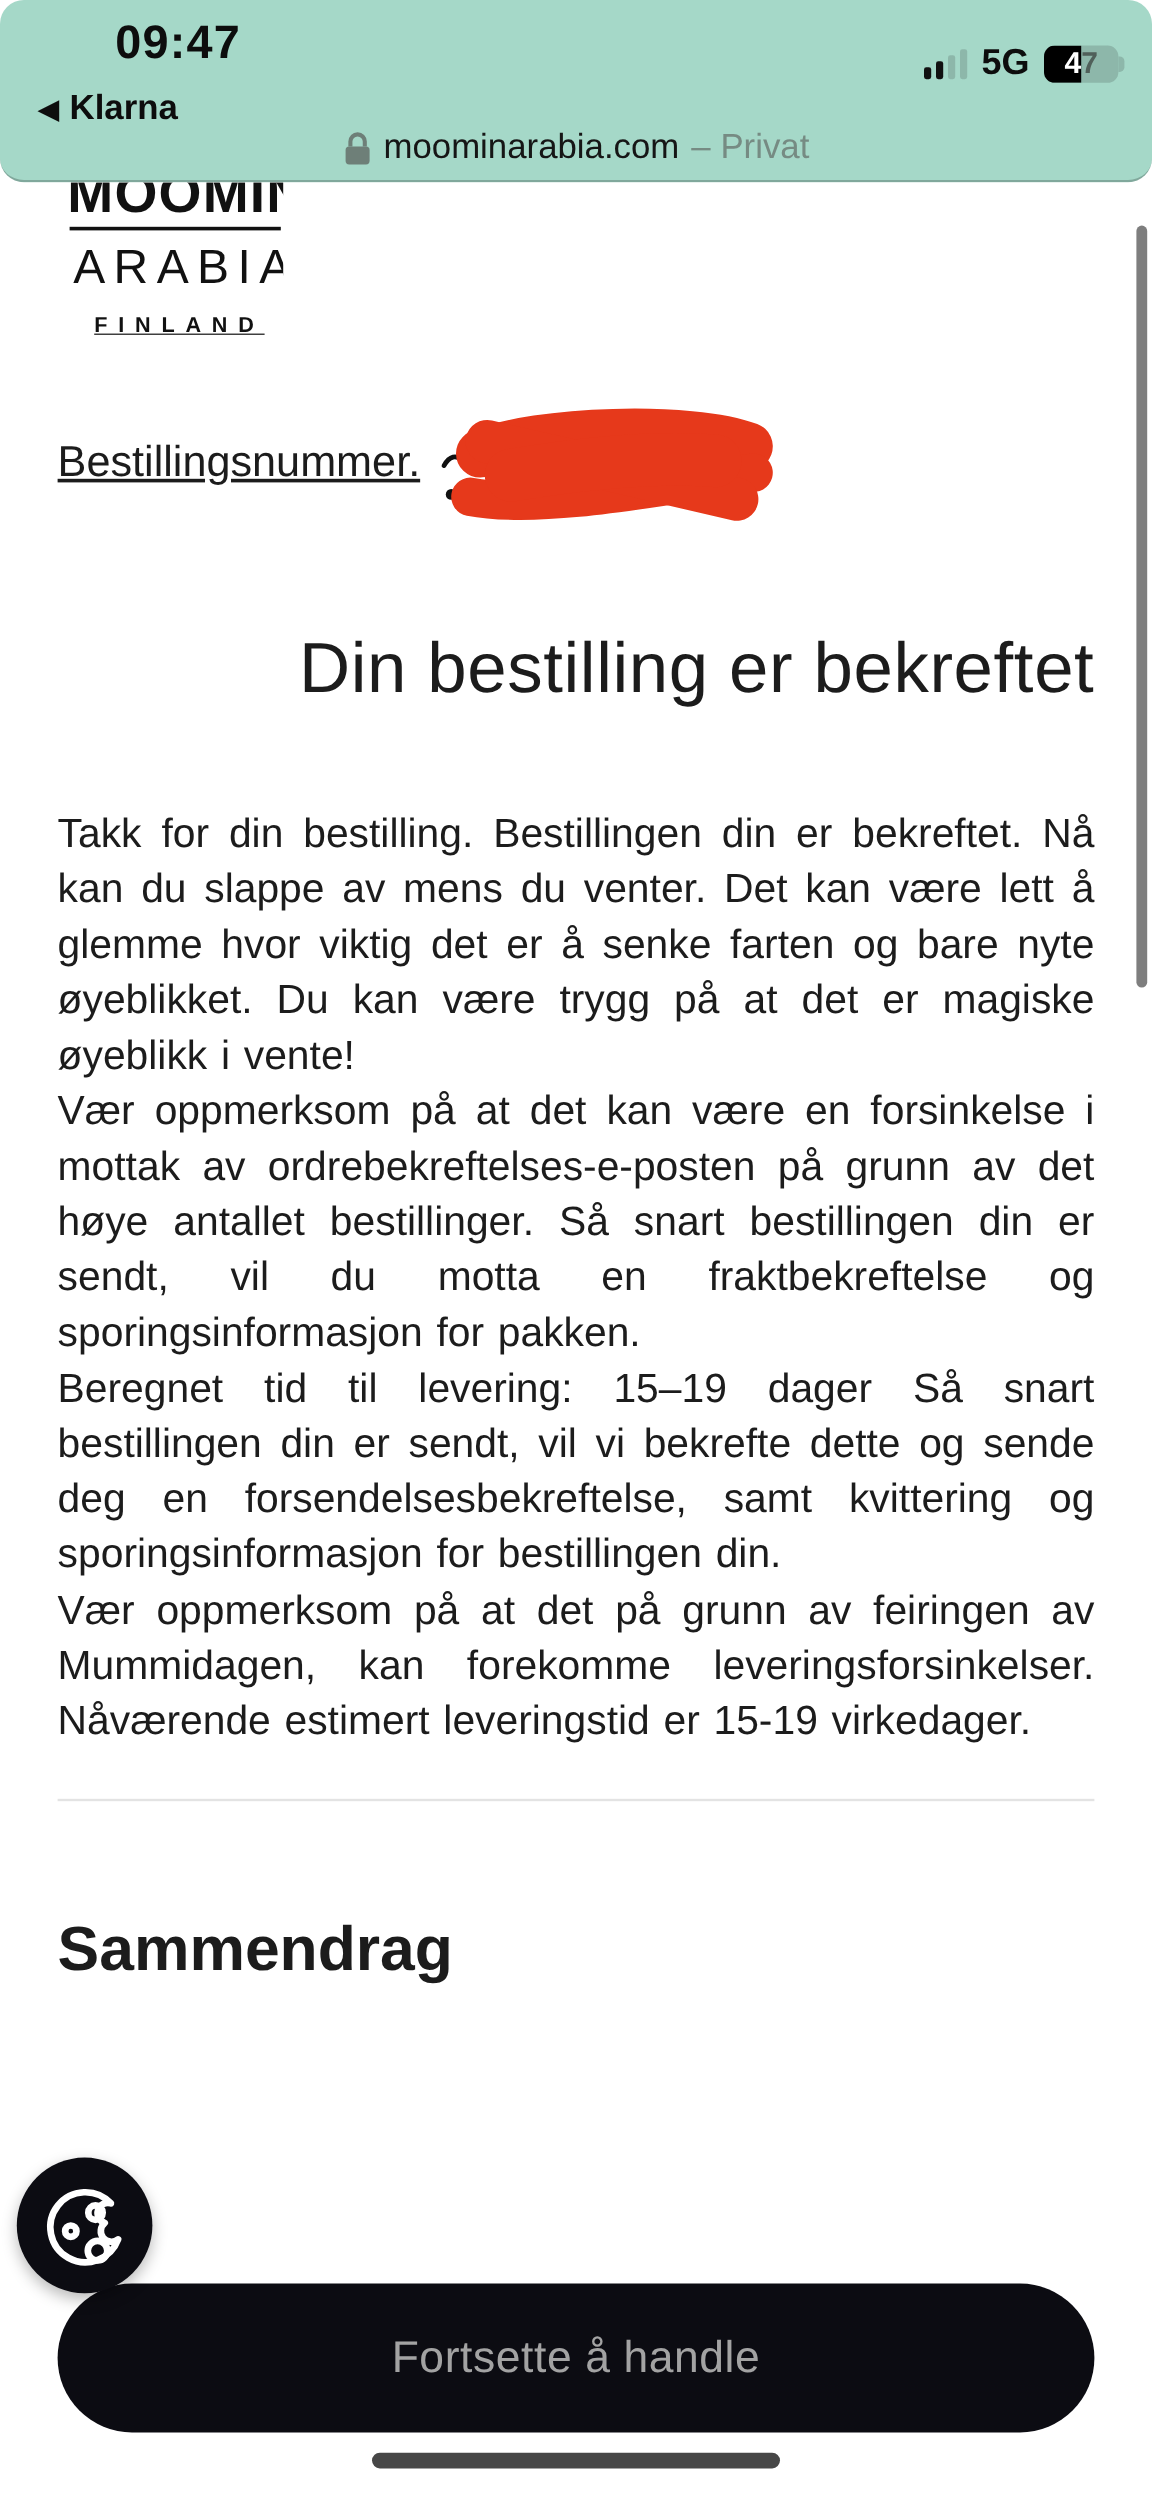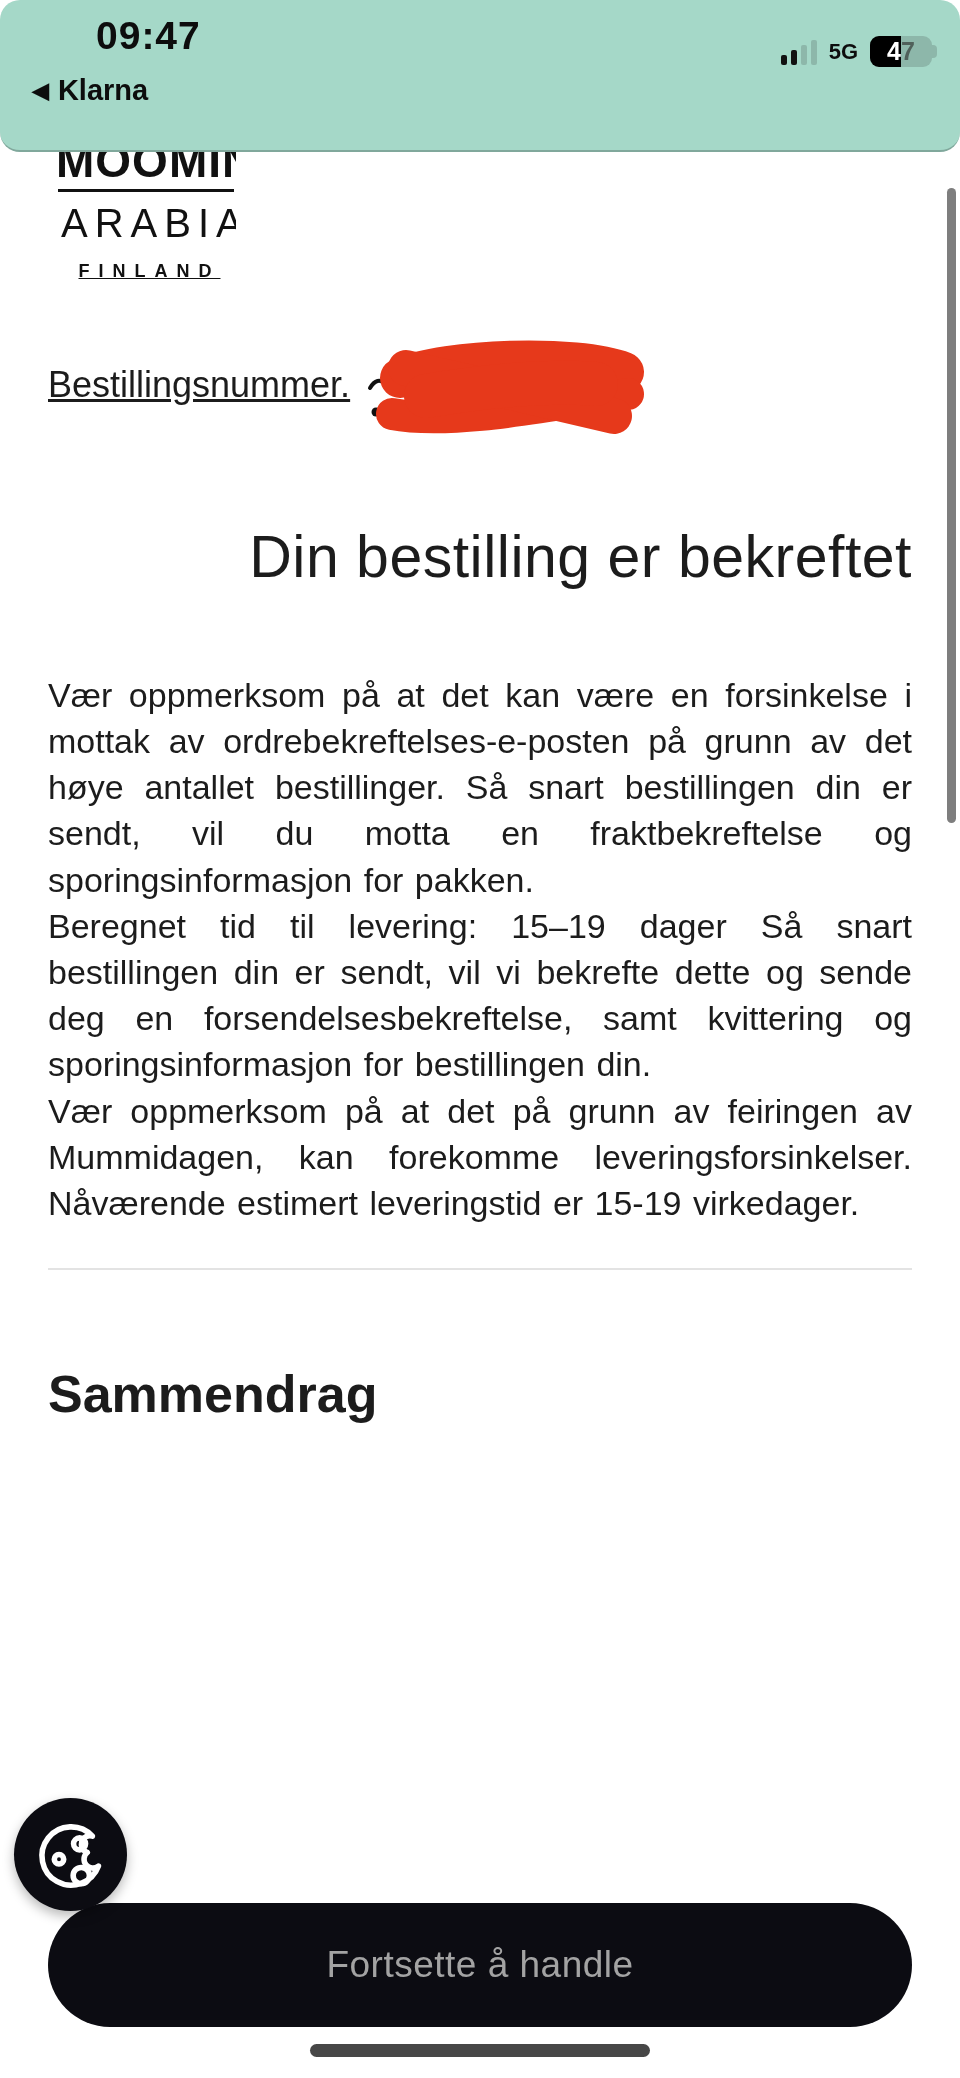--- a/index.html
+++ b/index.html
@@ -35,21 +35,21 @@
   .status-right {
     position: absolute; right: 28px; top: 36px;
     display: flex; align-items: center; gap: 12px;
   }
   .signal-bars { display: flex; align-items: flex-end; gap: 4px; height: 26px; }
   .signal-bars i { display: block; width: 6px; border-radius: 2px; }
   .signal-bars i:nth-child(1) { height: 10px; background: #111; }
   .signal-bars i:nth-child(2) { height: 15px; background: #111; }
   .signal-bars i:nth-child(3) { height: 20px; background: #8db7aa; }
   .signal-bars i:nth-child(4) { height: 25px; background: #8db7aa; }
-  .network-label { font-size: 22px; font-weight: 600; color: #0d0d0d; }
+  .network-label { font-size: 30px; font-weight: 600; color: #0d0d0d; }
   .battery { position: relative; width: 62px; height: 31px; }
   .battery-body {
     position: absolute; inset: 0;
     border-radius: 9px; background: #8db7aa; overflow: hidden;
   }
   .battery-fill { position: absolute; left: 0; top: 0; bottom: 0; width: 50%; background: #000; }
   .battery-text {
     position: absolute; inset: 0; display: flex; align-items: center; justify-content: center;
     font-size: 25px; font-weight: 700; letter-spacing: 0px; z-index: 2;
   }
@@ -155,20 +155,28 @@
         <span class="battery-fill"></span>
         <span class="battery-text">
             <span class="d1">4</span>
             <span class="d2">7</span>
           </span>
       </span>
       <span class="battery-nub"></span>
     </span>
   </div>
 
+  <div class="url-bar">
+    <svg class="lock-icon" width="24" height="30" viewBox="0 0 24 30">
+      <rect x="2" y="13" width="20" height="15" rx="3" fill="#6e7f78"></rect>
+      <path d="M6,13 V9 a6,6 0 0 1 12,0 V13" fill="none" stroke="#6e7f78" stroke-width="3.4"></path>
+    </svg>
+    <span class="url-domain">moominarabia.com</span>
+    <span class="url-privacy">– Privat</span>
+  </div>
 </header>
 
 <main class="content">
 
   <div class="logo">
     <div class="logo-moomin">MOOMIN</div>
     <div class="logo-rule"></div>
     <div class="logo-arabia">ARABIA</div>
     <div class="logo-finland">FINLAND</div>
   </div>
@@ -186,20 +194,21 @@
         <path d="M26,78 C90,90 200,66 262,58" stroke-width="32"></path>
         <path d="M40,32 C110,48 190,66 248,80" stroke-width="36"></path>
         <path d="M60,60 C120,50 180,44 230,48" stroke-width="44"></path>
       </g>
     </svg>
   </div>
 
   <h1 class="page-title">Din bestilling er bekreftet</h1>
 
   <div class="body-text">
+    <p>Takk for din bestilling. Bestillingen din er bekreftet. Nå kan du slappe av mens du venter. Det kan være lett å glemme hvor viktig det er å senke farten og bare nyte øyeblikket. Du kan være trygg på at det er magiske øyeblikk i vente!</p>
     <p>Vær oppmerksom på at det kan være en forsinkelse i mottak av ordrebekreftelses-e-posten på grunn av det høye antallet bestillinger. Så snart bestillingen din er sendt, vil du motta en fraktbekreftelse og sporingsinformasjon for pakken.</p>
     <p>Beregnet tid til levering: 15–19 dager Så snart bestillingen din er sendt, vil vi bekrefte dette og sende deg en forsendelsesbekreftelse, samt kvittering og sporingsinformasjon for bestillingen din.</p>
     <p>Vær oppmerksom på at det på grunn av feiringen av Mummidagen, kan forekomme leveringsforsinkelser. Nåværende estimert leveringstid er 15-19 virkedager.</p>
   </div>
 
   <hr class="divider">
 
   <h2 class="summary-title">Sammendrag</h2>
 </main>
 

